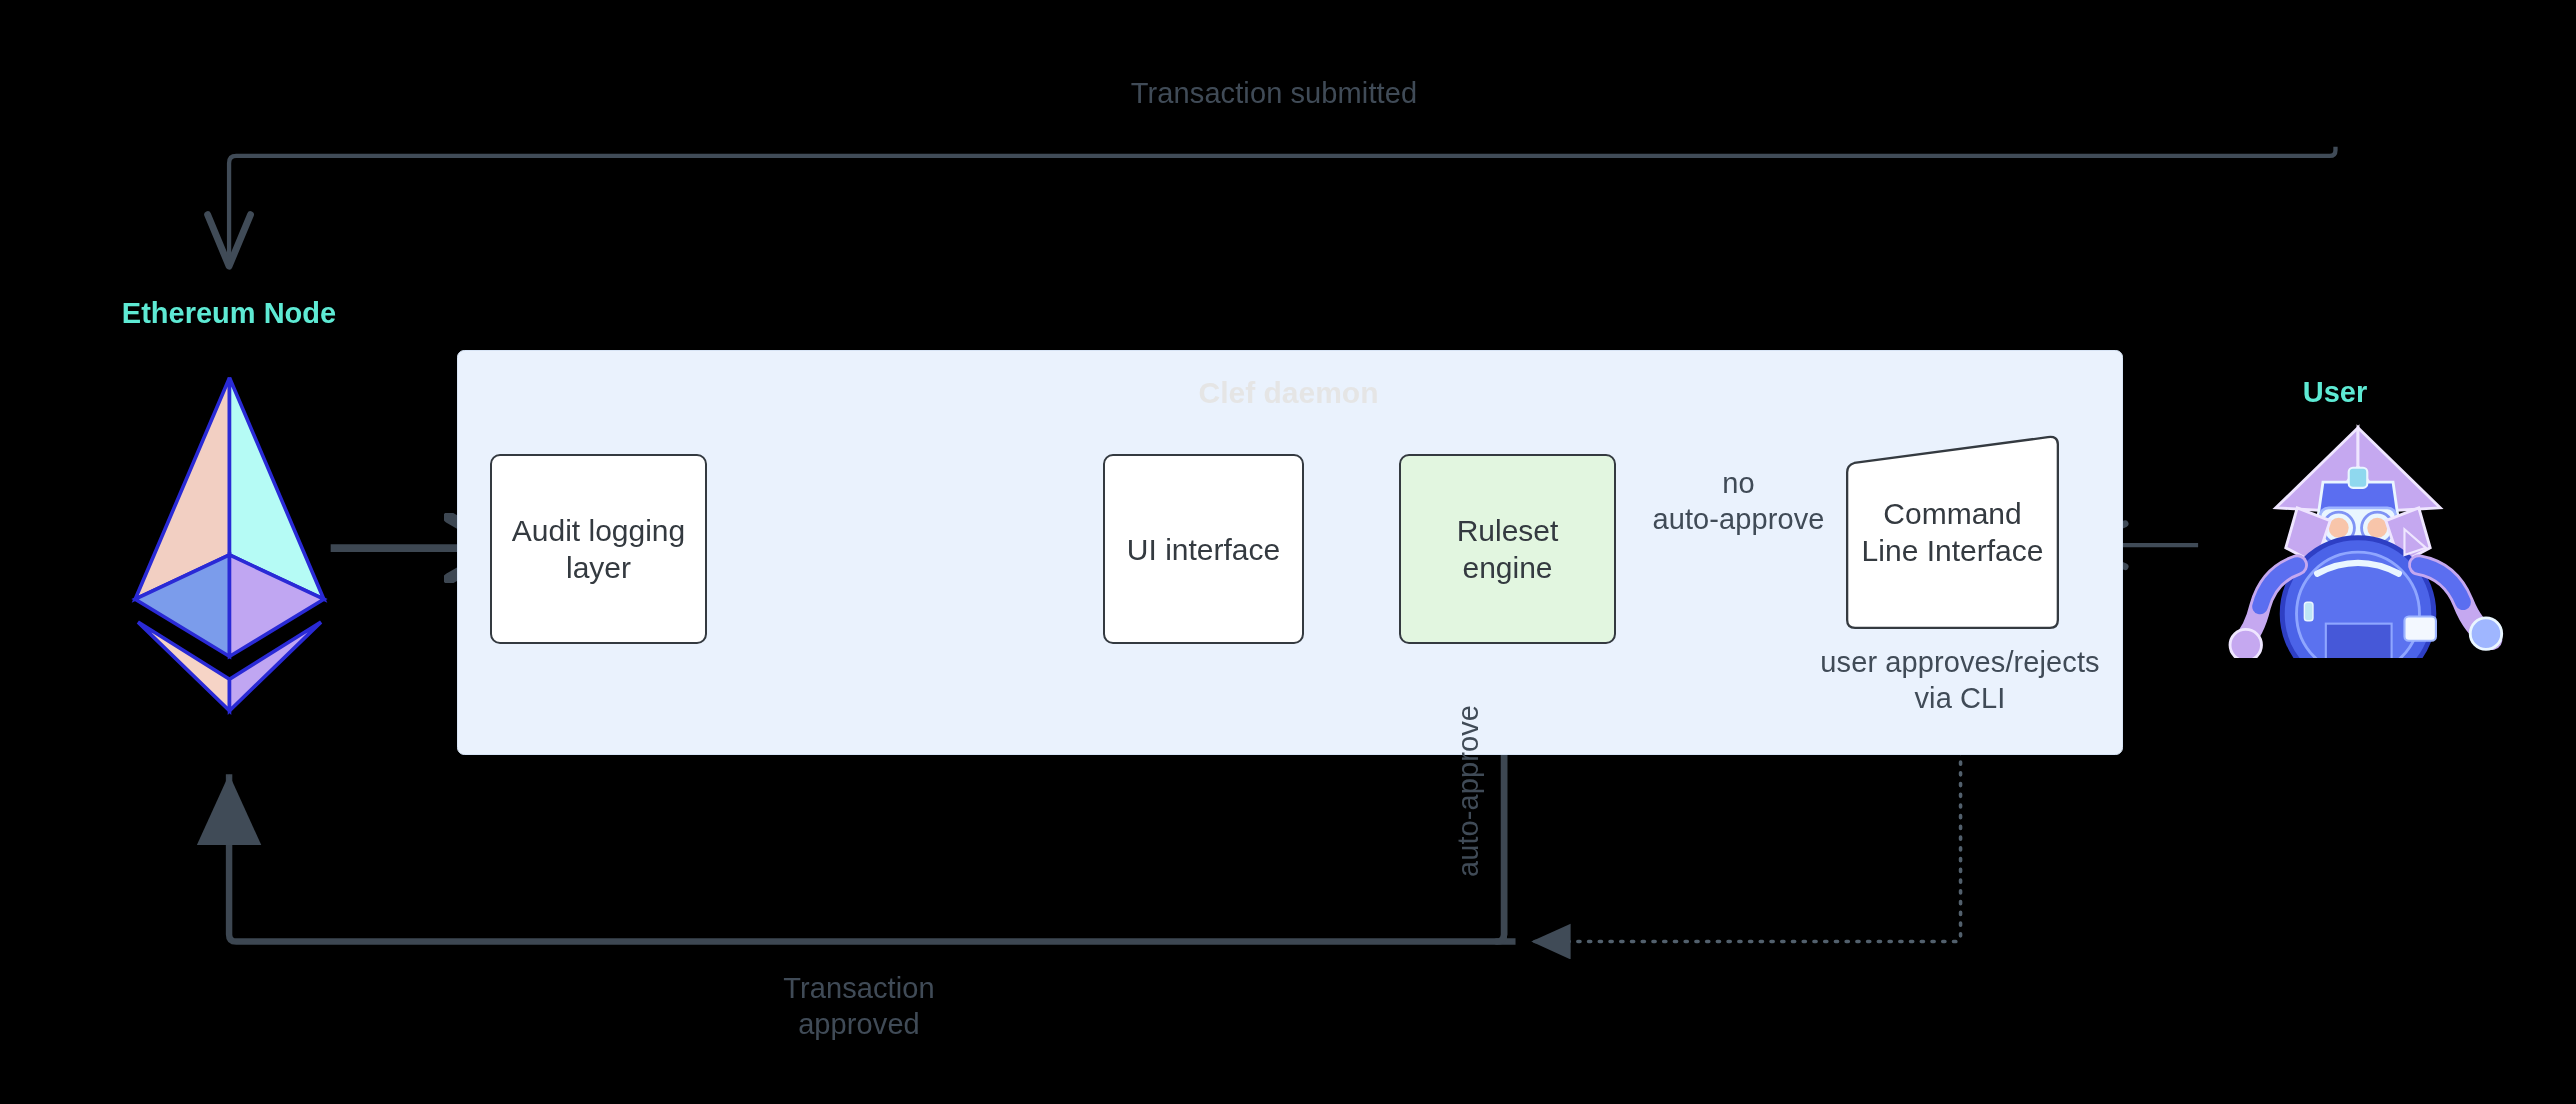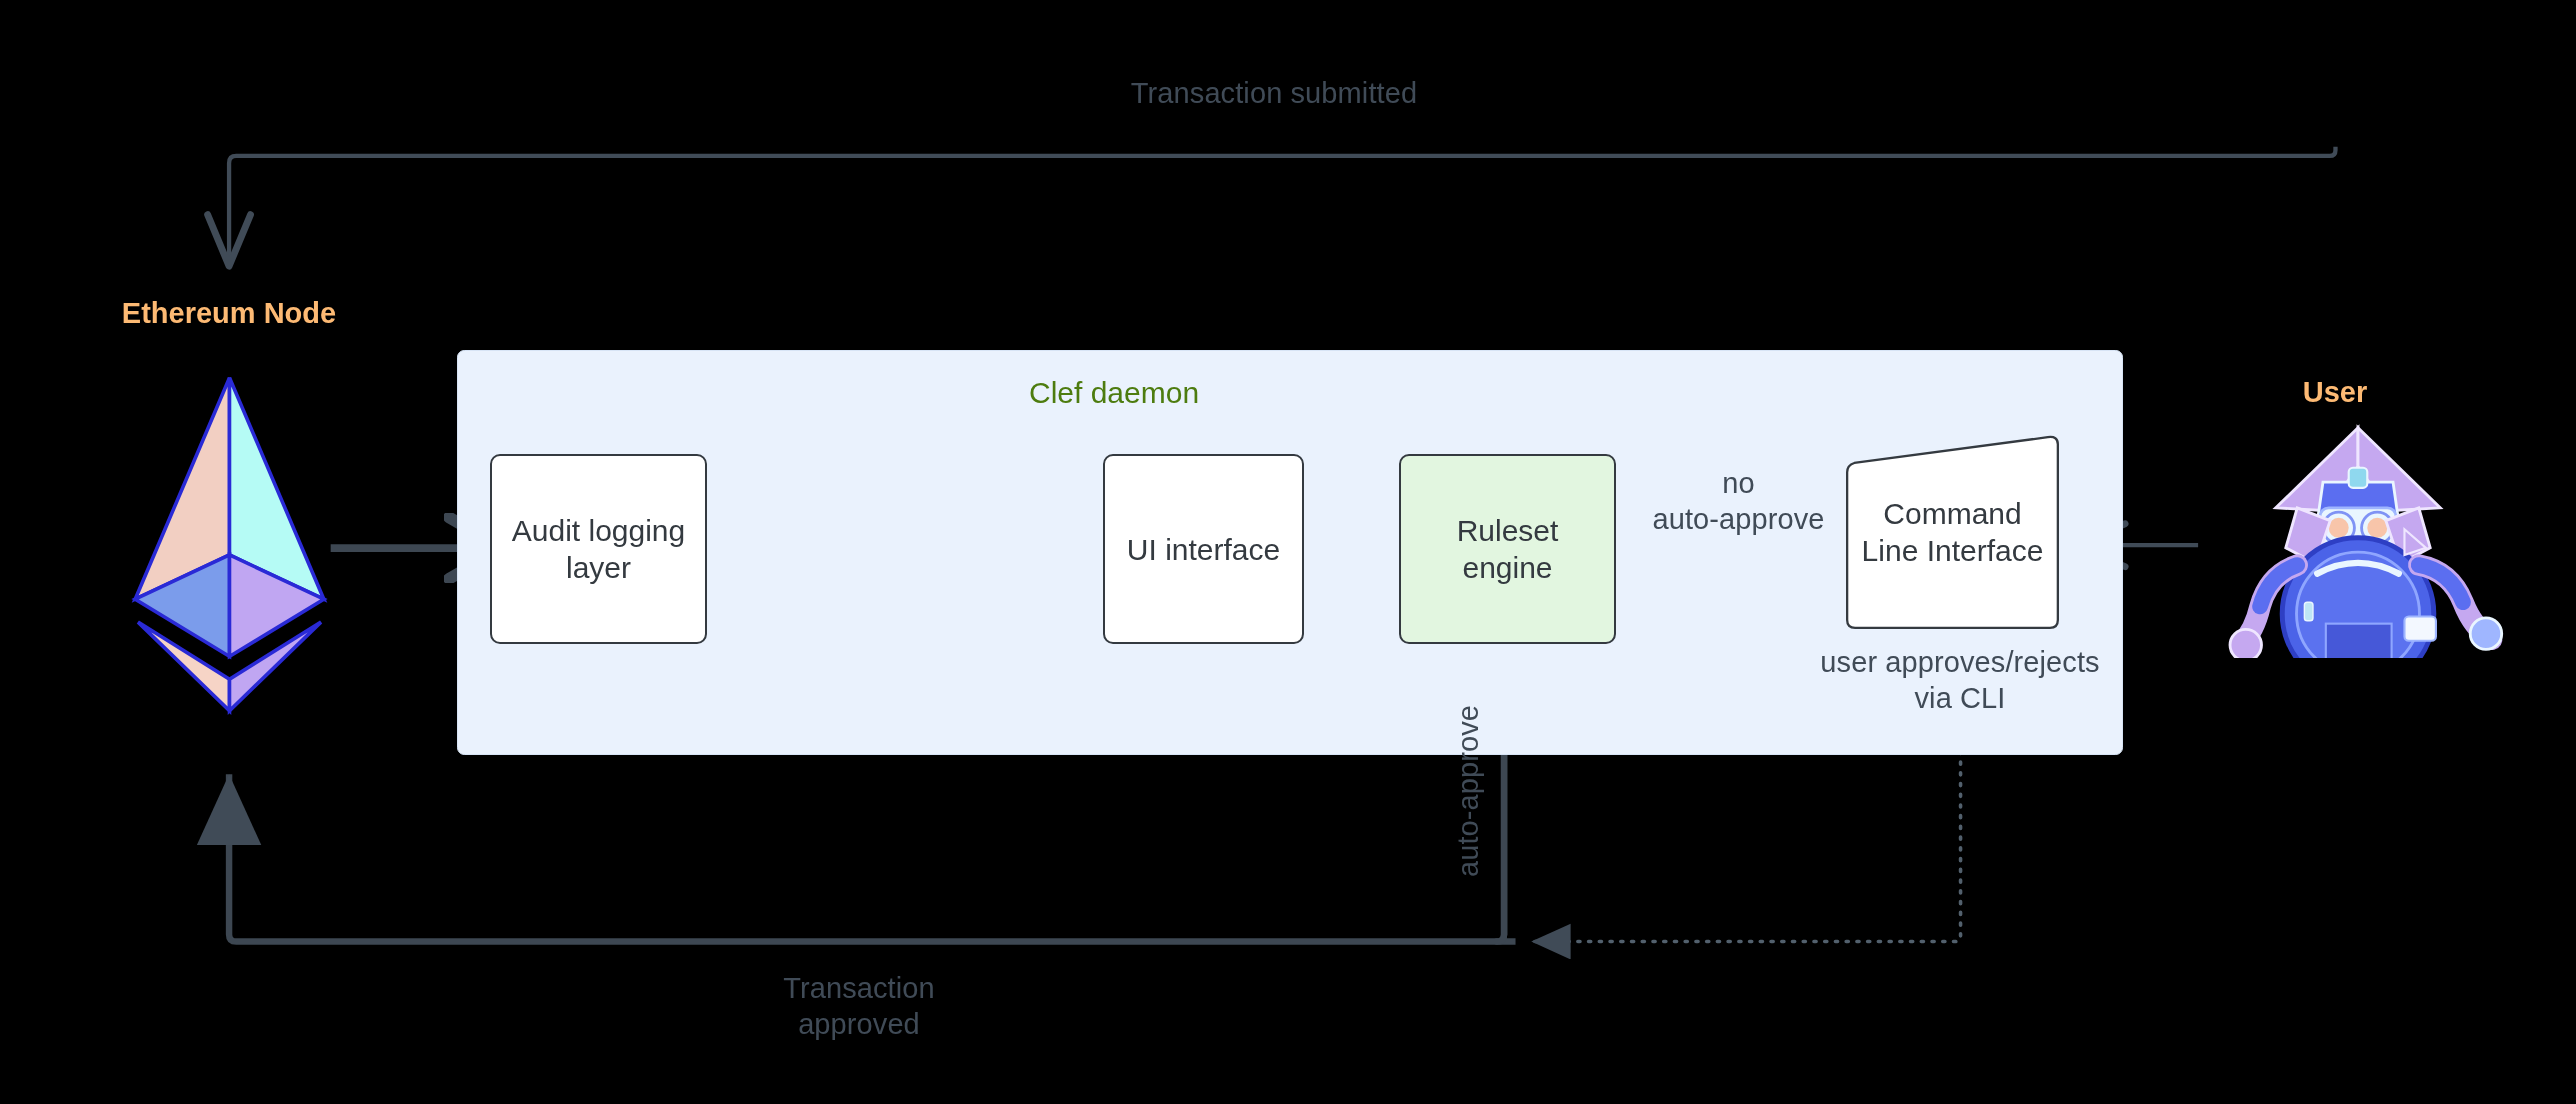--- a/index.html
+++ b/index.html
@@ -14,30 +14,31 @@
   
   .edge-label{
     color:#404b57;
     font-size:29px;
     line-height:36px;
     text-align:center;
     white-space:pre-line;
     letter-spacing:0.1px;
   }
   .node-title{
-    color:#fdba74;
+    color:#5eead4;
     font-size:29px;
     font-weight:bold;
     text-align:center;
     white-space:nowrap;
   }
   .group-title{
-    color:#4d7c0f;
+    color:#e5e5e5;
     font-size:30px;
-    font-weight:normal;
+    font-weight:bold;
+    text-align:center;
     white-space:nowrap;
   }
   .box-label{
     color:#343a40;
     font-size:30px;
     line-height:37px;
     text-align:center;
     white-space:pre-line;
   }
 

